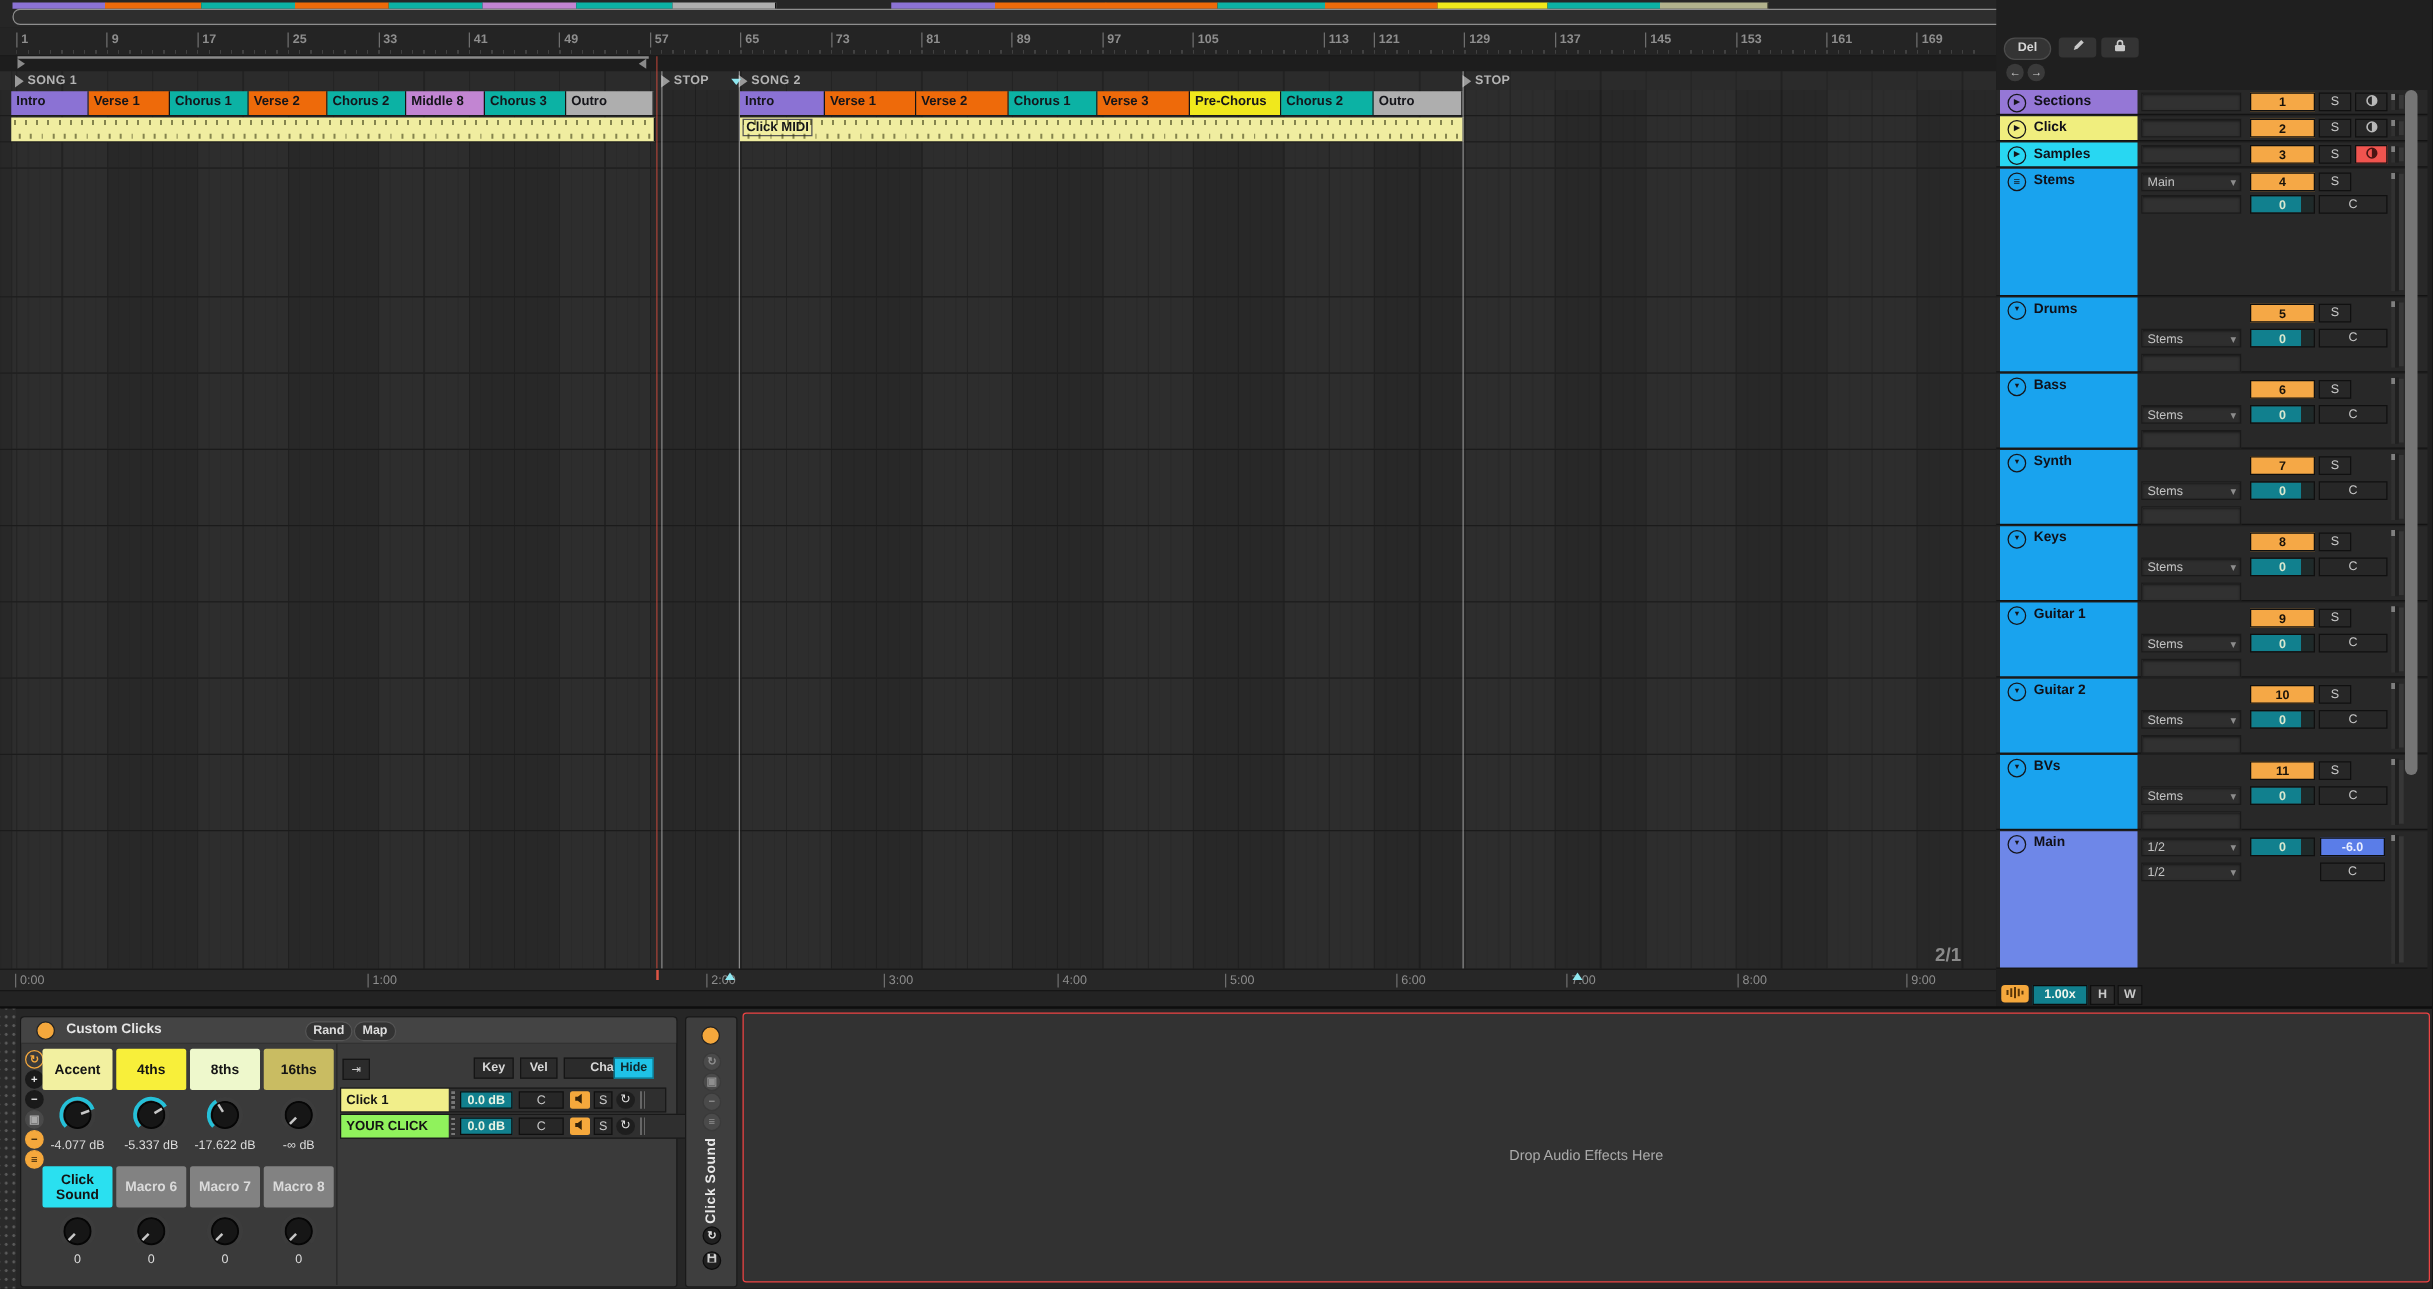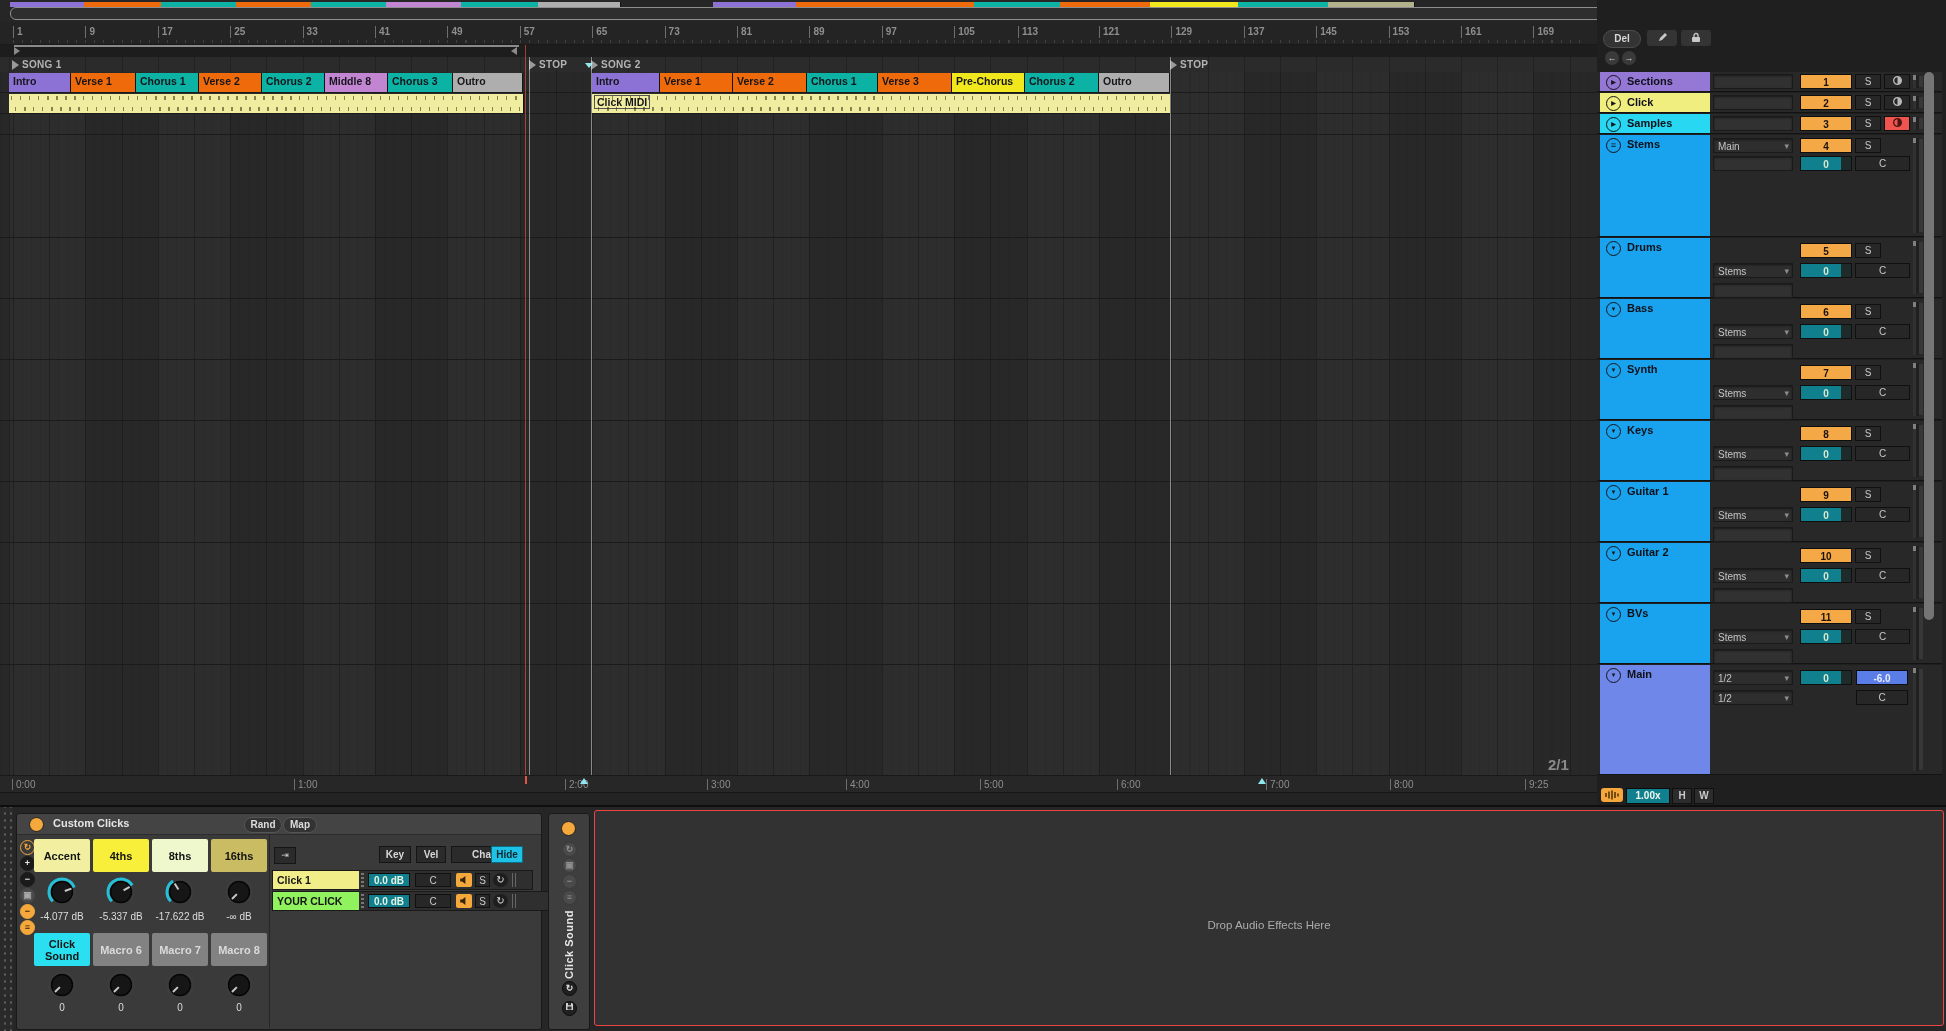--- a/index.html
+++ b/index.html
@@ -90,21 +90,21 @@
       <div class="bar-num" style="position: absolute; left: 302.6px;">33</div>
       <div class="bar-num" style="position: absolute; left: 375px;">41</div>
       <div class="bar-num" style="position: absolute; left: 447.4px;">49</div>
       <div class="bar-num" style="position: absolute; left: 519.8px;">57</div>
       <div class="bar-num" style="position: absolute; left: 592.2px;">65</div>
       <div class="bar-num" style="position: absolute; left: 664.6px;">73</div>
       <div class="bar-num" style="position: absolute; left: 737px;">81</div>
       <div class="bar-num" style="position: absolute; left: 809.4px;">89</div>
       <div class="bar-num" style="position: absolute; left: 881.8px;">97</div>
       <div class="bar-num" style="position: absolute; left: 954.2px;">105</div>
-      <div class="bar-num" style="position: absolute; left: 1018px;">113</div>
+      <div class="bar-num" style="position: absolute; left: 1059px;">113</div>
       <div class="bar-num" style="position: absolute; left: 1099px;">121</div>
       <div class="bar-num" style="position: absolute; left: 1171.4px;">129</div>
       <div class="bar-num" style="position: absolute; left: 1243.8px;">137</div>
       <div class="bar-num" style="position: absolute; left: 1316.2px;">145</div>
       <div class="bar-num" style="position: absolute; left: 1388.6px;">153</div>
       <div class="bar-num" style="position: absolute; left: 1461px;">161</div>
       <div class="bar-num" style="position: absolute; left: 1533.4px;">169</div>
     </div>
   <div id="minor-ticks"></div>
 
@@ -200,23 +200,23 @@
       <div style="position: absolute; left: 525px; top: 45px; width: 1px; height: 730px; background: rgba(235, 80, 65, 0.65);"></div>
     </div>
   <div id="time-ruler">
       <div class="time-label" style="position: absolute; left: 12px;">0:00</div>
       <div class="time-label" style="position: absolute; left: 294px;">1:00</div>
       <div class="time-label" style="position: absolute; left: 565px;">2:00</div>
       <div class="time-label" style="position: absolute; left: 707px;">3:00</div>
       <div class="time-label" style="position: absolute; left: 846px;">4:00</div>
       <div class="time-label" style="position: absolute; left: 980px;">5:00</div>
       <div class="time-label" style="position: absolute; left: 1117px;">6:00</div>
-      <div class="time-label" style="position: absolute; left: 1253px; margin-left: 13px;">7:00</div>
+      <div class="time-label" style="position: absolute; left: 1253px;">7:00</div>
       <div class="time-label" style="position: absolute; left: 1390px;">8:00</div>
-      <div class="time-label" style="position: absolute; left: 1525px;">9:25</div>
+      <div class="time-label" style="position: absolute; left: 1525px;">9:00</div>
       <div style="position: absolute; left: 525px; top: 0px; width: 2px; height: 8px; background: rgb(224, 85, 69);"></div>
       <div style="position: absolute; left: 580px; top: 2px; width: 0px; height: 0px; border-left: 4px solid transparent; border-right: 4px solid transparent; border-bottom: 6px solid rgb(143, 232, 240);"></div>
       <div style="position: absolute; left: 1258px; top: 2px; width: 0px; height: 0px; border-left: 4px solid transparent; border-right: 4px solid transparent; border-bottom: 6px solid rgb(143, 232, 240);"></div>
     </div>
   <div id="bottom-strip"></div>
   <div id="grid-label">2/1</div>
 
   <div id="track-panel">
     <div class="del-pill">Del</div>
     <div class="icon-btn" style="left:50px;"><svg width="11" height="11" viewBox="0 0 11 11">

